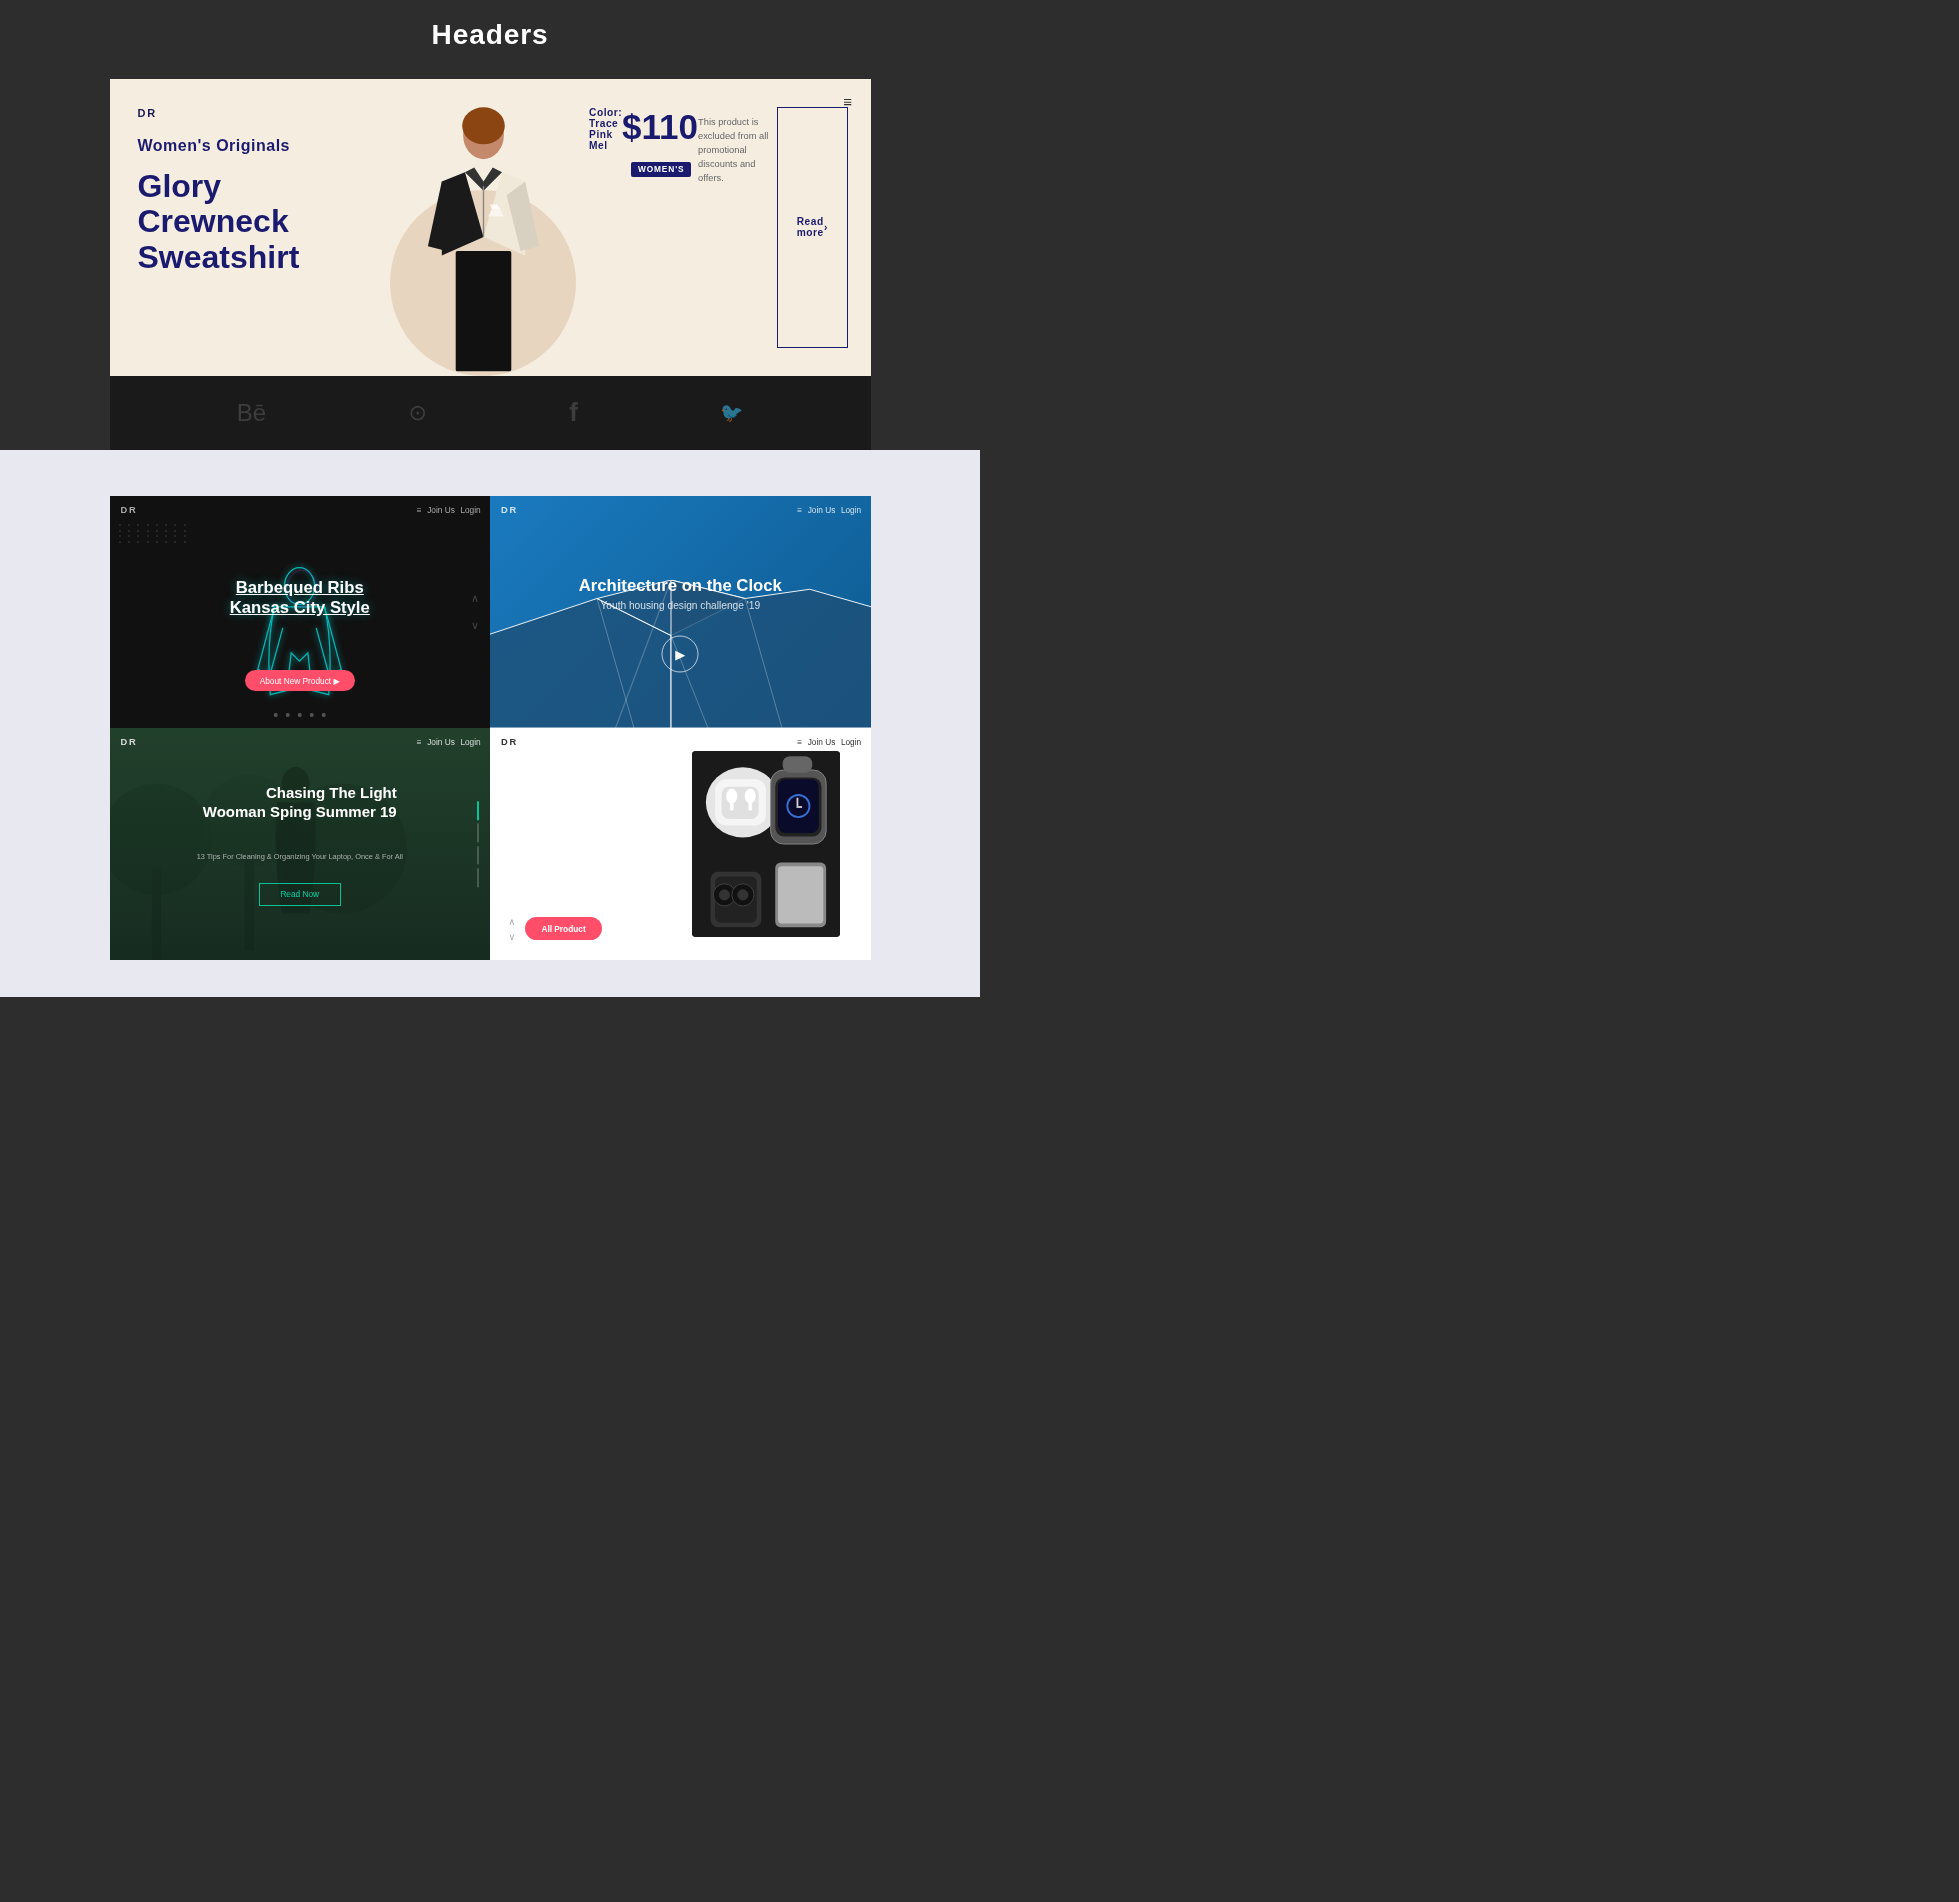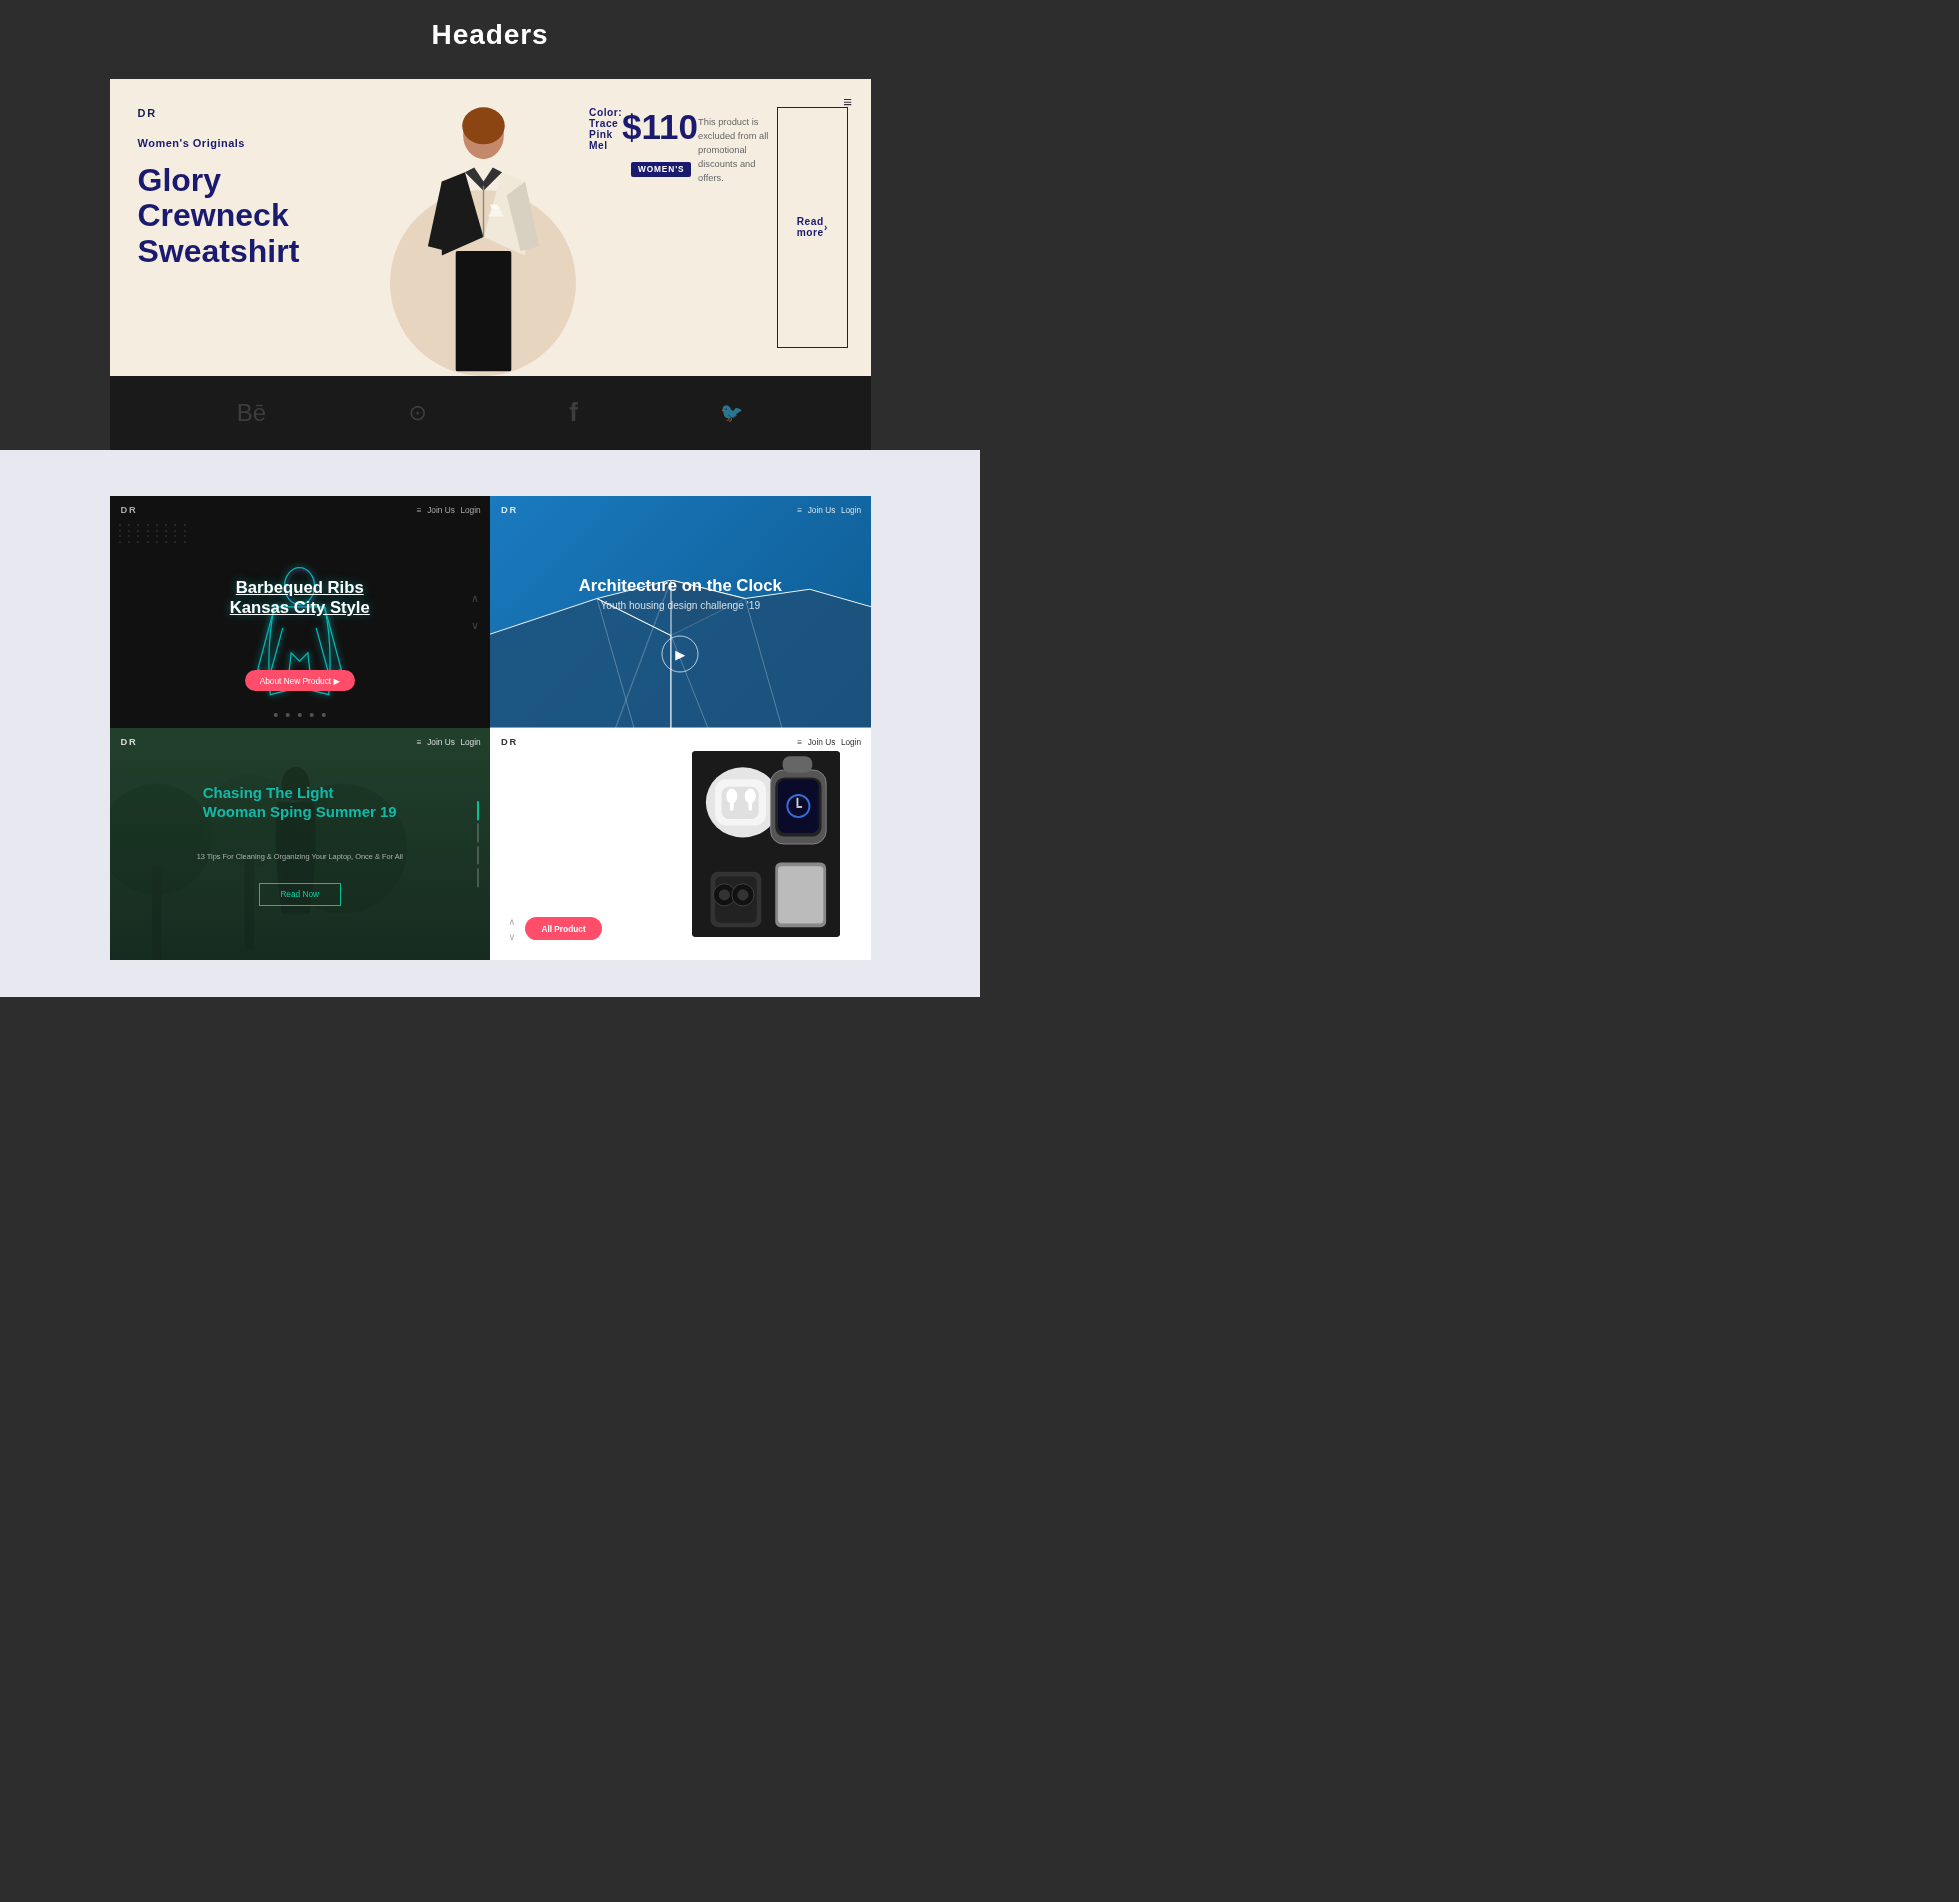--- a/index.html
+++ b/index.html
@@ -48,21 +48,21 @@
       z-index: 2;
     }
     .hero-logo {
       font-size: 11px;
       font-weight: bold;
       color: #1a1a4e;
       margin-bottom: 18.6px;
       letter-spacing: 1.9px;
     }
     .hero-category {
-      font-size: 11px;
+      font-size: 16px;
       color: #1a1a6e;
       font-weight: 600;
       margin-bottom: 14px;
       letter-spacing: 0.5px;
     }
     .hero-title {
       font-size: 32px;
       font-weight: 900;
       color: #1a1a6e;
       line-height: 1.1;
@@ -345,24 +345,24 @@
       top: 9.3px; left: 11px;
       font-size: 9.3px; color: #fff; font-weight: bold; letter-spacing: 1.9px; opacity: 0.8; z-index: 3;
     }
     .photo-nav-right {
       position: absolute;
       top: 9.3px; right: 9.3px;
       display: flex; gap: 5.6px;
       font-size: 8.3px; color: #fff; opacity: 0.8; z-index: 3;
     }
     .card-photo-title {
-      color: #14b8a6;
+      color: #ffffff;
       font-size: 15px;
       font-weight: 800;
-      text-align: left;
+      text-align: right;
       z-index: 3;
       line-height: 1.3;
       margin-bottom: 30px;
     }
     .card-photo-small-text {
       color: rgba(255,255,255,0.6);
       font-size: 7.4px;
       text-align: right;
       z-index: 3;
       margin-bottom: 22px;

